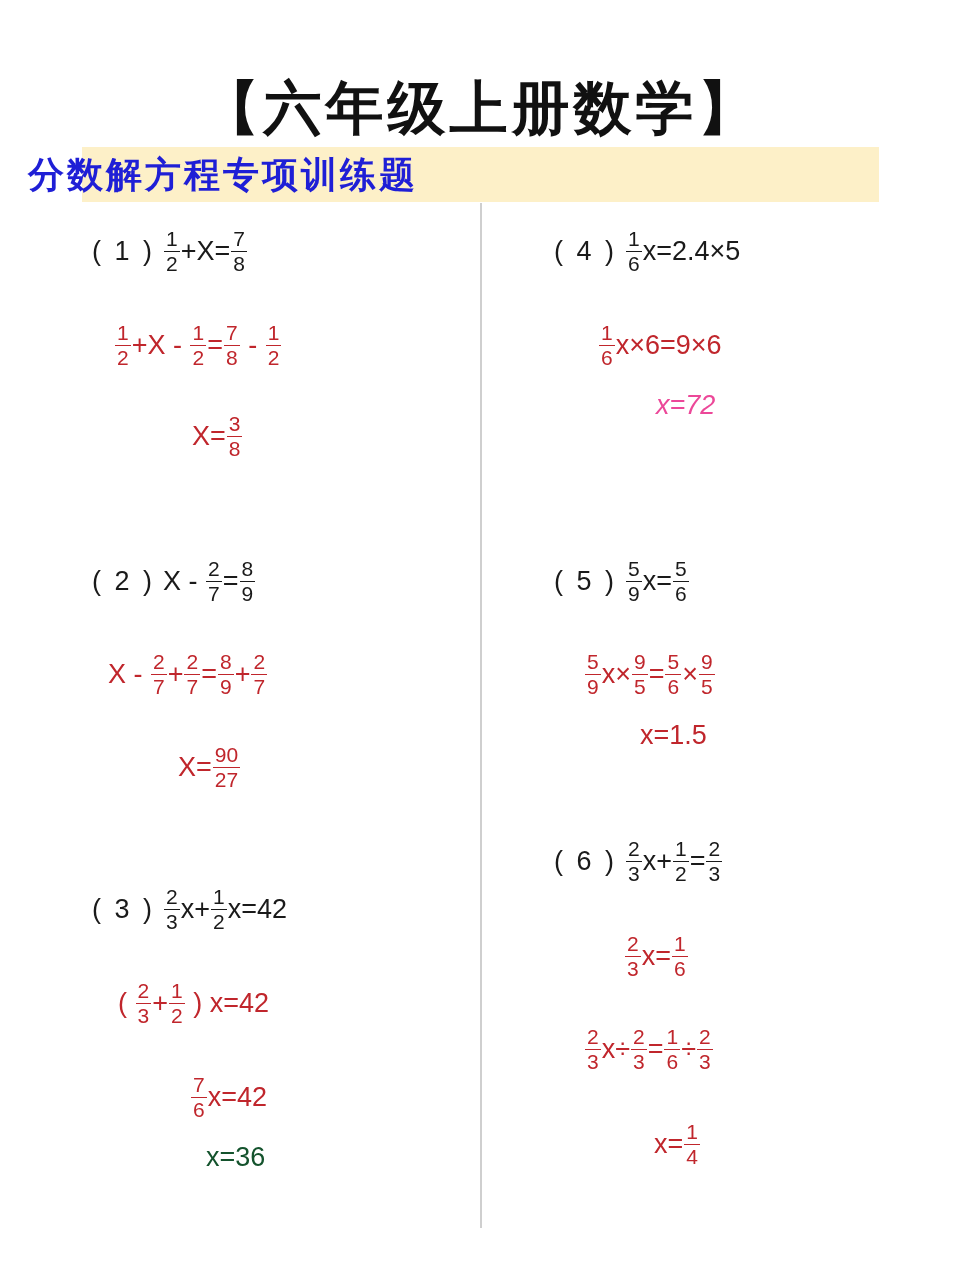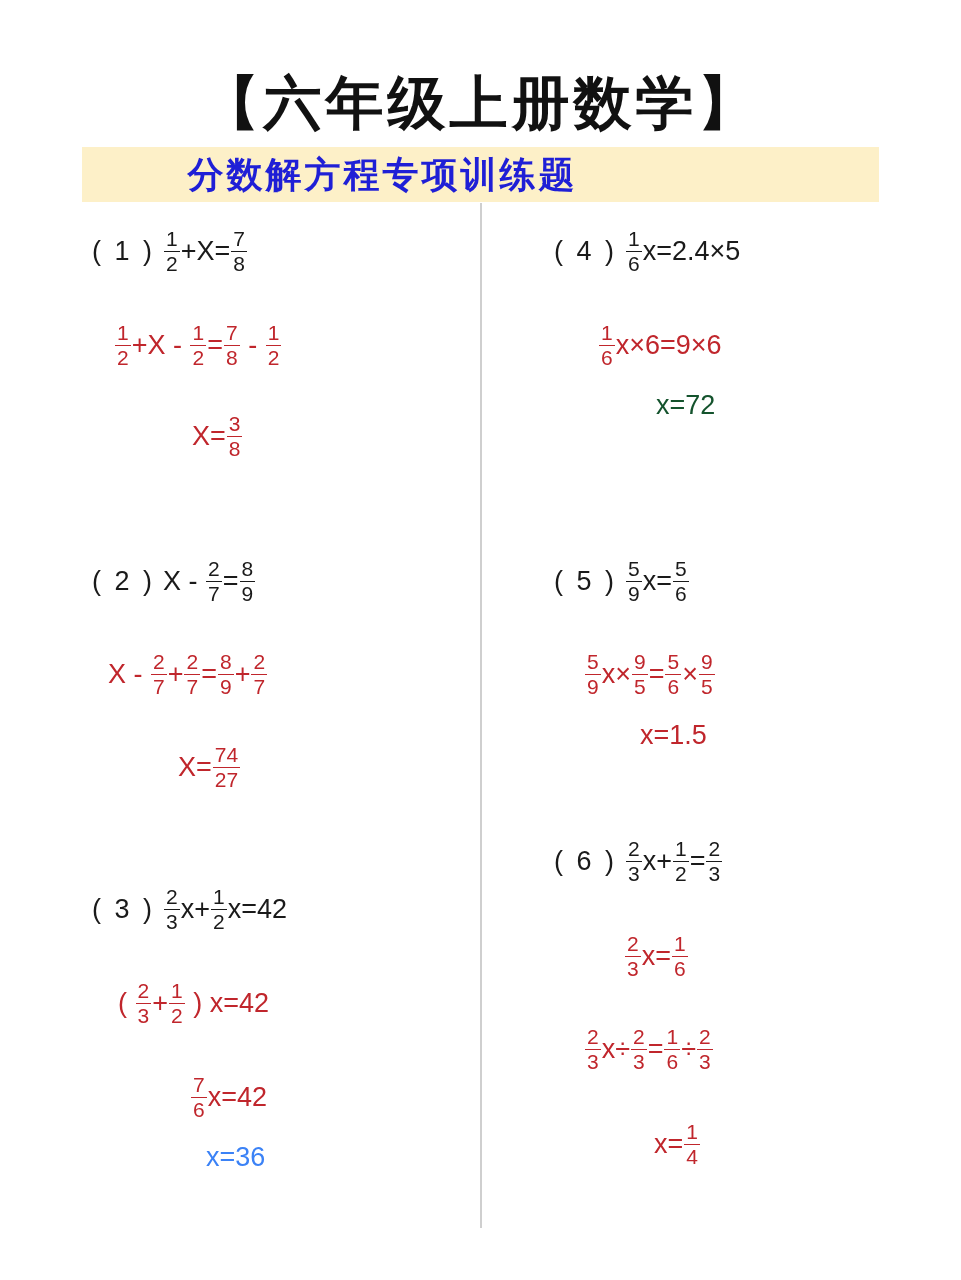--- a/index.html
+++ b/index.html
@@ -1,26 +1,26 @@
 <!DOCTYPE html>
 <html><head>
 <meta charset="utf-8">
 <style>
   html, body { margin:0; padding:0; background:#ffffff; }
   body { width:961px; height:1280px; position:relative; overflow:hidden;
          font-family:"DejaVu Sans","Liberation Sans",sans-serif; }
   .title { position:absolute; left:0; top:68px; width:961px; text-align:center;
-           font-family:Liberation Mono, monospace; font-weight:bold;
+           font-family:Liberation Sans, sans-serif; font-weight:bold;
            font-size:58px; color:#111; letter-spacing:4px; line-height:80px; }
   .banner { position:absolute; left:82px; top:147px; width:797px; height:55px;
             background:#fdf0c8; }
   .subtitle { position:absolute; left:0; top:147px; width:765px; height:55px;
-              line-height:55px; text-align:center; font-weight:bold; font-size:36px;
+              line-height:55px; font-weight:bold; font-size:36px;
               color:#1f1fd6; letter-spacing:3px;
-              font-family:"DejaVu Serif","Liberation Serif",serif; }
+              font-family:"DejaVu Serif","Liberation Serif",serif;padding-left:28px; }
   .divider { position:absolute; left:480px; top:203px; width:2px; height:1025px;
              background:#cfcfcf; }
   .line { position:absolute; display:flex; align-items:center; white-space:nowrap;
           font-family:"Liberation Sans","DejaVu Sans",sans-serif; }
   .q { color:#1a1a1a; font-size:27px; }
   .a { color:#c0262c; font-size:27px; }
   .label { margin-right:8px; letter-spacing:3px; }
   .frac { display:inline-flex; flex-direction:column; align-items:center;
           vertical-align:middle; margin:0 1px; line-height:1; }
   .frac .num { font-size:21px; padding:0 2px; border-bottom:1.6px solid currentColor; line-height:24px; }
@@ -107,21 +107,21 @@
       </span>
       <span class="tok">+</span>
       <span class="frac">
         <span class="num">2</span>
         <span class="den">7</span>
       </span>
     </div>
     <div class="line a" style="left: 178px; top: 743px; color: rgb(192, 38, 44);">
       <span class="tok">X=</span>
       <span class="frac">
-        <span class="num">74</span>
+        <span class="num">90</span>
         <span class="den">27</span>
       </span>
     </div>
     <div class="line q" style="left: 92px; top: 885px;">
       <span class="label">( 3 )</span>
       <span class="frac">
         <span class="num">2</span>
         <span class="den">3</span>
       </span>
       <span class="tok">x+</span>
@@ -144,39 +144,39 @@
       </span>
       <span class="tok">&nbsp;)&nbsp;x=42</span>
     </div>
     <div class="line a" style="left: 190px; top: 1073px; color: rgb(192, 38, 44);">
       <span class="frac">
         <span class="num">7</span>
         <span class="den">6</span>
       </span>
       <span class="tok">x=42</span>
     </div>
-    <div class="line a" style="left: 206px; top: 1142px; color: #3b82f6;">
+    <div class="line a" style="left: 206px; top: 1142px; color: #14532d;">
       <span class="tok">x=36</span>
     </div>
     <div class="line q" style="left: 554px; top: 227px;">
       <span class="label">( 4 )</span>
       <span class="frac">
         <span class="num">1</span>
         <span class="den">6</span>
       </span>
       <span class="tok">x=2.4×5</span>
     </div>
     <div class="line a" style="left: 598px; top: 321px; color: rgb(192, 38, 44);">
       <span class="frac">
         <span class="num">1</span>
         <span class="den">6</span>
       </span>
       <span class="tok">x×6=9×6</span>
     </div>
-    <div class="line a" style="left: 656px; top: 390px; color: #14532d;">
+    <div class="line a" style="left: 656px; top: 390px; color: #ec4899; font-style: italic;">
       <span class="tok">x=72</span>
     </div>
     <div class="line q" style="left: 554px; top: 557px;">
       <span class="label">( 5 )</span>
       <span class="frac">
         <span class="num">5</span>
         <span class="den">9</span>
       </span>
       <span class="tok">x=</span>
       <span class="frac">

